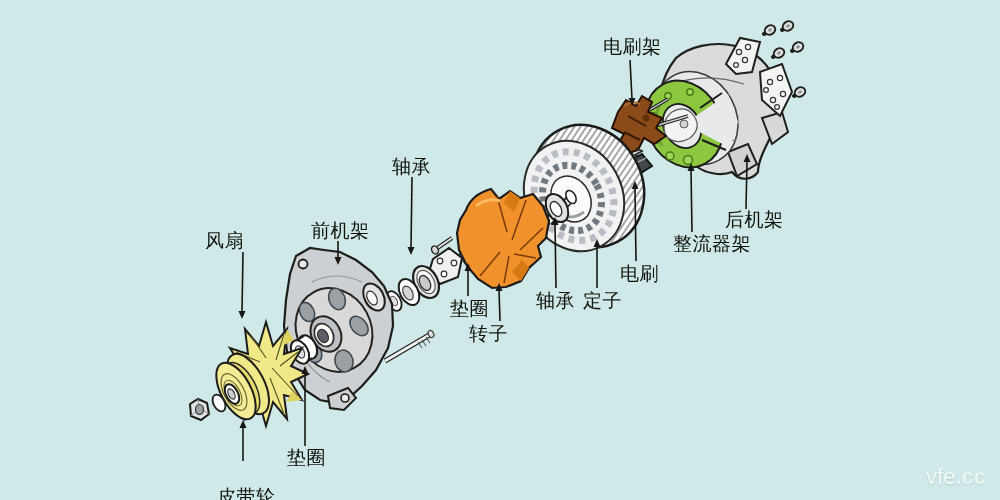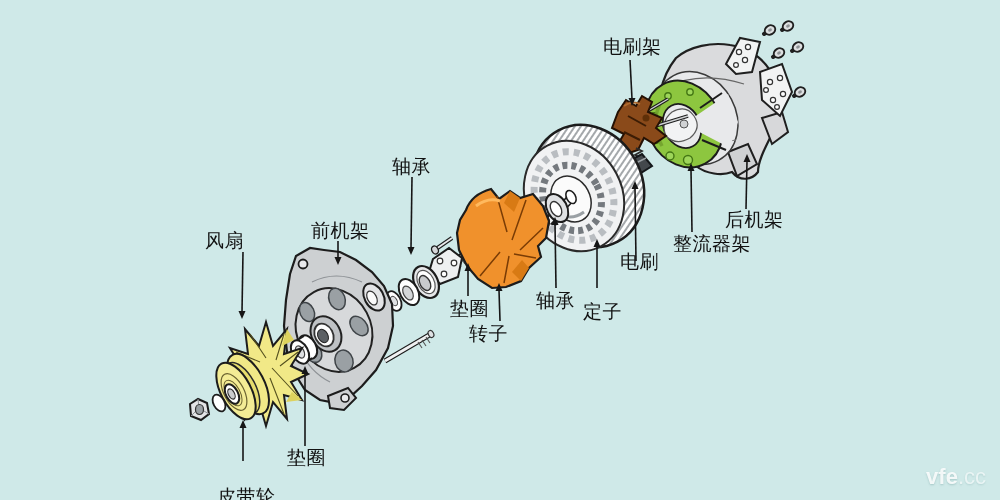--- a/index.html
+++ b/index.html
@@ -3,22 +3,22 @@
 <meta charset="utf-8">
 <style>
   html,body{margin:0;padding:0;background:#cfe9e8;}
   .stage{position:relative;width:1000px;height:500px;background:#cfe9e8;overflow:hidden;
          font-family:"Liberation Serif","DejaVu Serif",serif;}
   .stage svg{position:absolute;left:0;top:0;}
   .lbl{position:absolute;font-size:19px;line-height:1.1;color:#121212;white-space:nowrap;
        letter-spacing:.5px;font-weight:500;}
   .wm{position:absolute;right:14px;bottom:10px;font-family:"Liberation Sans",sans-serif;
       font-size:22px;color:rgba(255,255,255,.85);text-shadow:0 1px 2px rgba(90,140,140,.35);}
-  .wm .name{font-weight:700;margin-left:40px;}
-  .wm .suffix{font-weight:400;opacity:.7;text-align:center;}
+  .wm .name{font-weight:400;margin-left:40px;}
+  .wm .suffix{font-weight:700;opacity:.7;text-align:center;}
 </style>
 </head>
 <body>
 
 <div class="stage">
 <svg width="1000" height="500" viewBox="0 0 1000 500">
   <defs>
     <pattern id="lam" patternUnits="userSpaceOnUse" width="5" height="5" patternTransform="rotate(62)">
       <rect width="5" height="5" fill="#ffffff"></rect>
       <line x1="1" y1="0" x2="1" y2="5" stroke="#8d9296" stroke-width="1.6"></line>
@@ -259,22 +259,22 @@
         <polygon points="301.5,374 308.5,374 305,366" fill="#161616" stroke="none"></polygon>
   </g>
 </svg>
 
 <div class="lbl" style="left:205px;top:231px">风扇</div>
 <div class="lbl" style="left:311px;top:221px">前机架</div>
 <div class="lbl" style="left:392px;top:157px">轴承</div>
 <div class="lbl" style="left:450px;top:299px">垫圈</div>
 <div class="lbl" style="left:469px;top:324px">转子</div>
 <div class="lbl" style="left:536px;top:291px">轴承</div>
-<div class="lbl" style="left:583px;top:302px">定子</div>
-<div class="lbl" style="left:620px;top:252px">电刷</div>
+<div class="lbl" style="left:583px;top:291px">定子</div>
+<div class="lbl" style="left:620px;top:264px">电刷</div>
 <div class="lbl" style="left:603px;top:37px">电刷架</div>
 <div class="lbl" style="left:673px;top:234px">整流器架</div>
 <div class="lbl" style="left:725px;top:210px">后机架</div>
 <div class="lbl" style="left:217px;top:487px">皮带轮</div>
 <div class="lbl" style="left:287px;top:448px">垫圈</div>
 
 <div class="wm"><span class="name">vfe</span><span class="suffix">.cc</span></div>
 </div>
 
 </body></html>

